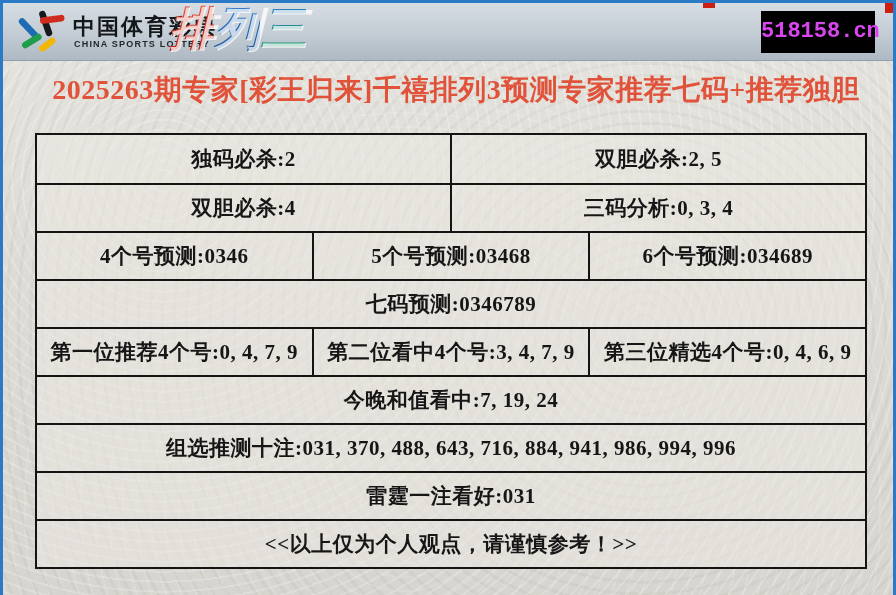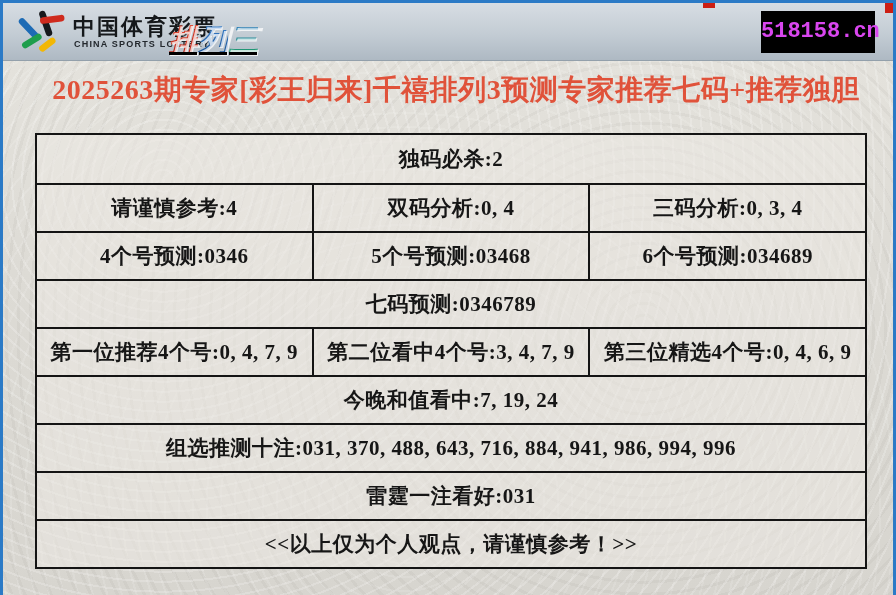--- a/index.html
+++ b/index.html
@@ -25,24 +25,23 @@
   .logo{position:absolute;left:12px;top:7px;width:50px;height:44px;}
   .brand-cn{
     position:absolute;left:70px;top:9px;font-family:"Liberation Sans","DejaVu Sans",sans-serif;
     font-size:22px;font-weight:bold;color:#15181b;letter-spacing:2px;
   }
   .brand-en{
     position:absolute;left:71px;top:36px;font-family:"Liberation Sans","DejaVu Sans",sans-serif;
     font-size:9px;font-weight:bold;color:#23282d;letter-spacing:1.2px;
   }
   .product{
-    position:absolute;left:165px;top:13px;font-style:italic;font-weight:900;font-size:30px;
+    position:absolute;left:165px;top:2px;font-style:italic;font-weight:900;font-size:46px;
     letter-spacing:-2px;line-height:48px;white-space:nowrap;
     text-shadow:1px 1px 0 rgba(255,255,255,.75);
-    text-decoration:underline;
   }
   .product .ch{background-clip:text;-webkit-background-clip:text;color:transparent;padding:0 1px;}
   .product .ch1{background-image:linear-gradient(180deg,#e3513c,#b51f12);}
   .product .ch2{background-image:linear-gradient(180deg,#3b82cf,#174f92);}
   .product .ch3{background-image:linear-gradient(180deg,#2f7cc4,#1d9d62);}
   .badge{
     position:absolute;right:18px;top:8px;width:114px;height:42px;z-index:3;
     background:#000;color:#d946ef;font-family:"Liberation Mono","DejaVu Sans Mono",monospace;
     font-size:22px;font-weight:bold;text-align:center;line-height:42px;
   }
@@ -89,24 +88,24 @@
 
   <div class="badge">518158.cn</div>
   <div class="red-mark m1"></div>
   <div class="red-mark m2"></div>
 
   <div class="main-title">2025263期专家[彩王归来]千禧排列3预测专家推荐七码+推荐独胆</div>
 
   <div class="pred-table">
     <div class="row">
       <div class="cell">独码必杀:2</div>
+      <div class="cell">双胆必杀:2, 5</div>
     </div>
     <div class="row">
-      <div class="cell">请谨慎参考:4</div>
-      <div class="cell">双码分析:0, 4</div>
+      <div class="cell">双胆必杀:4</div>
       <div class="cell">三码分析:0, 3, 4</div>
     </div>
     <div class="row">
       <div class="cell">4个号预测:0346</div>
       <div class="cell">5个号预测:03468</div>
       <div class="cell">6个号预测:034689</div>
     </div>
     <div class="row">
       <div class="cell">七码预测:0346789</div>
     </div>

